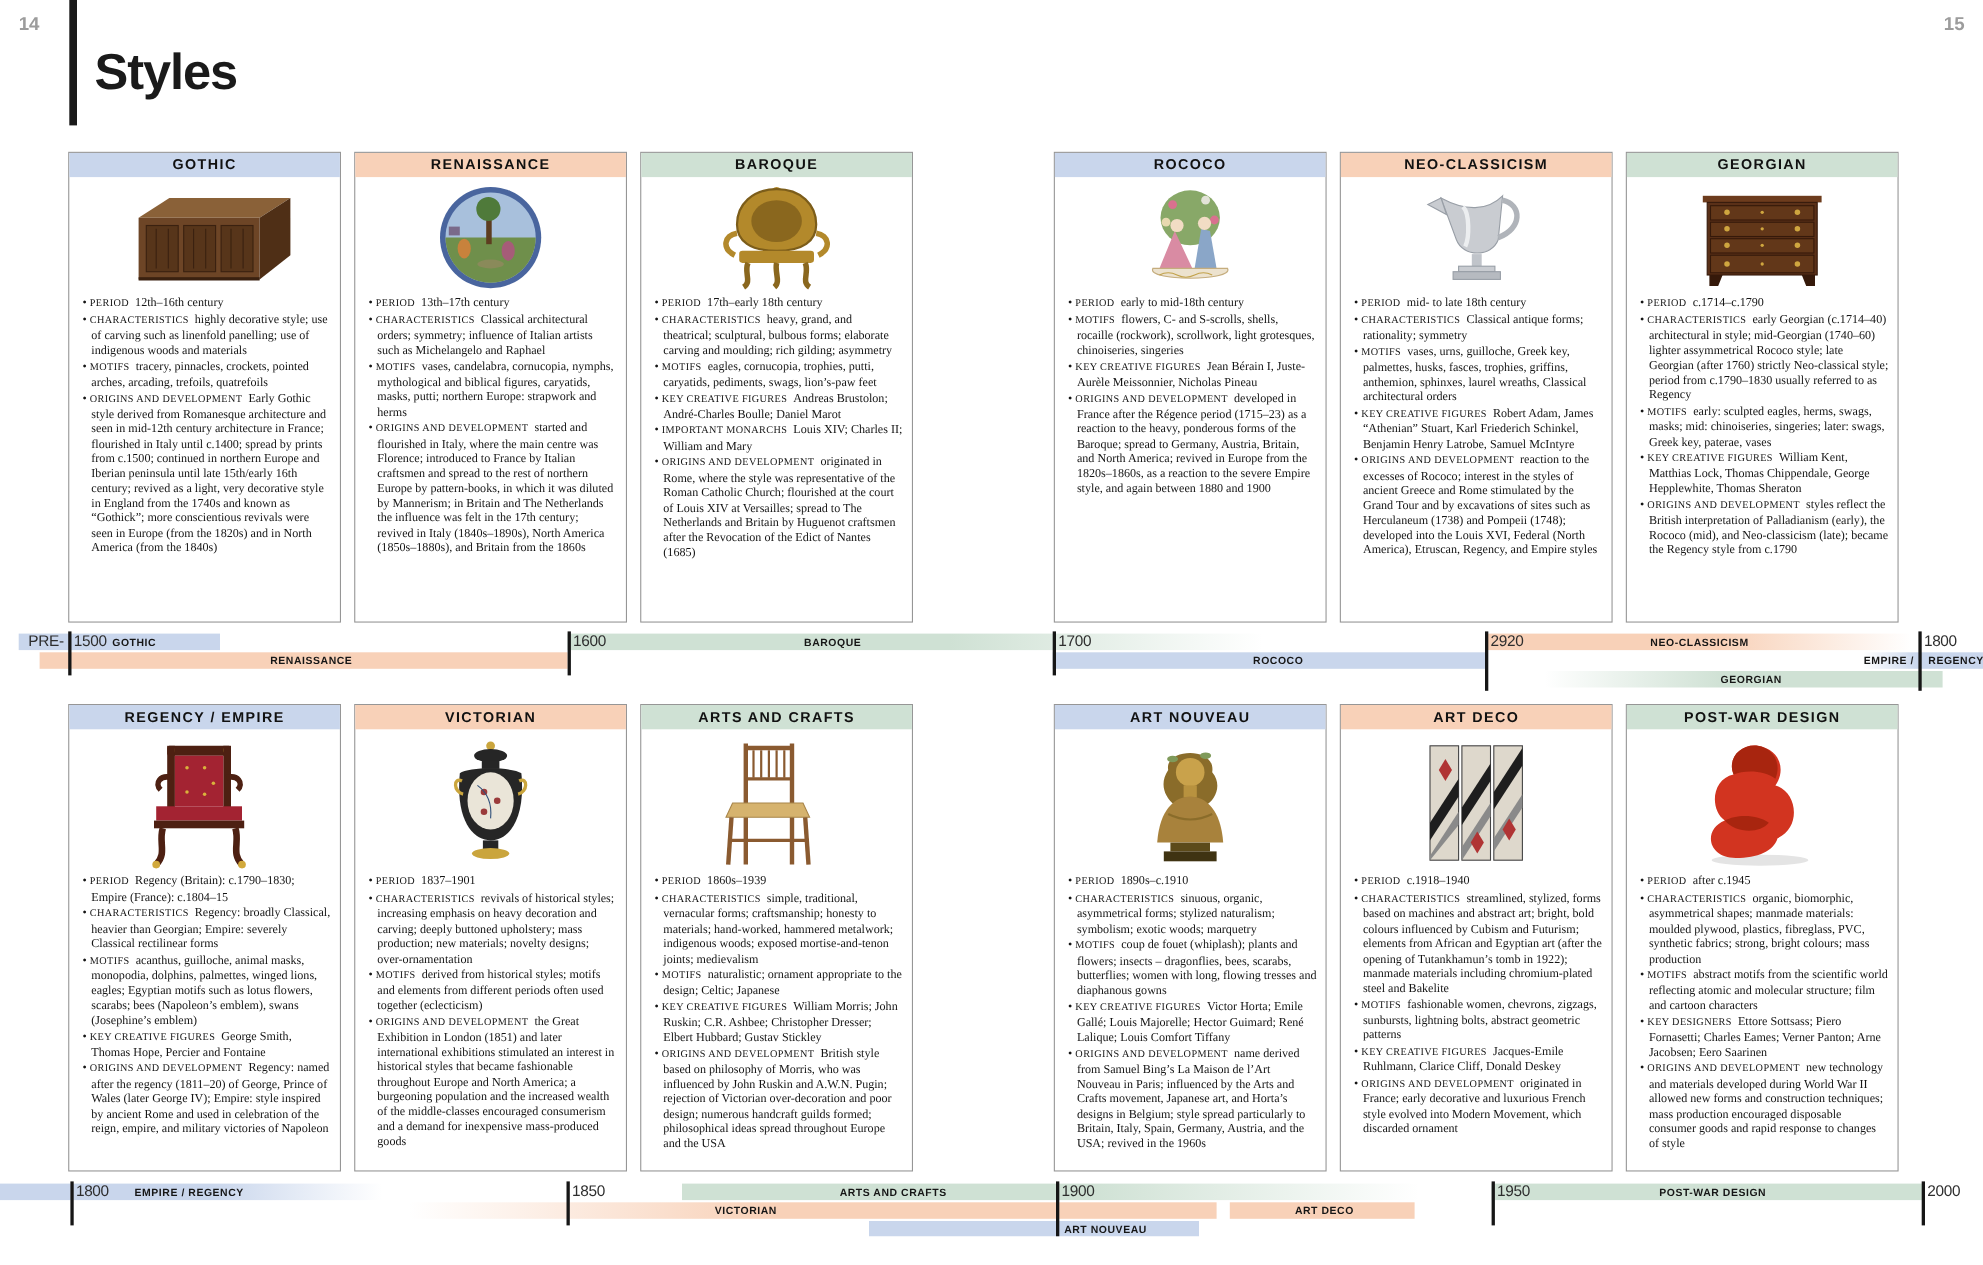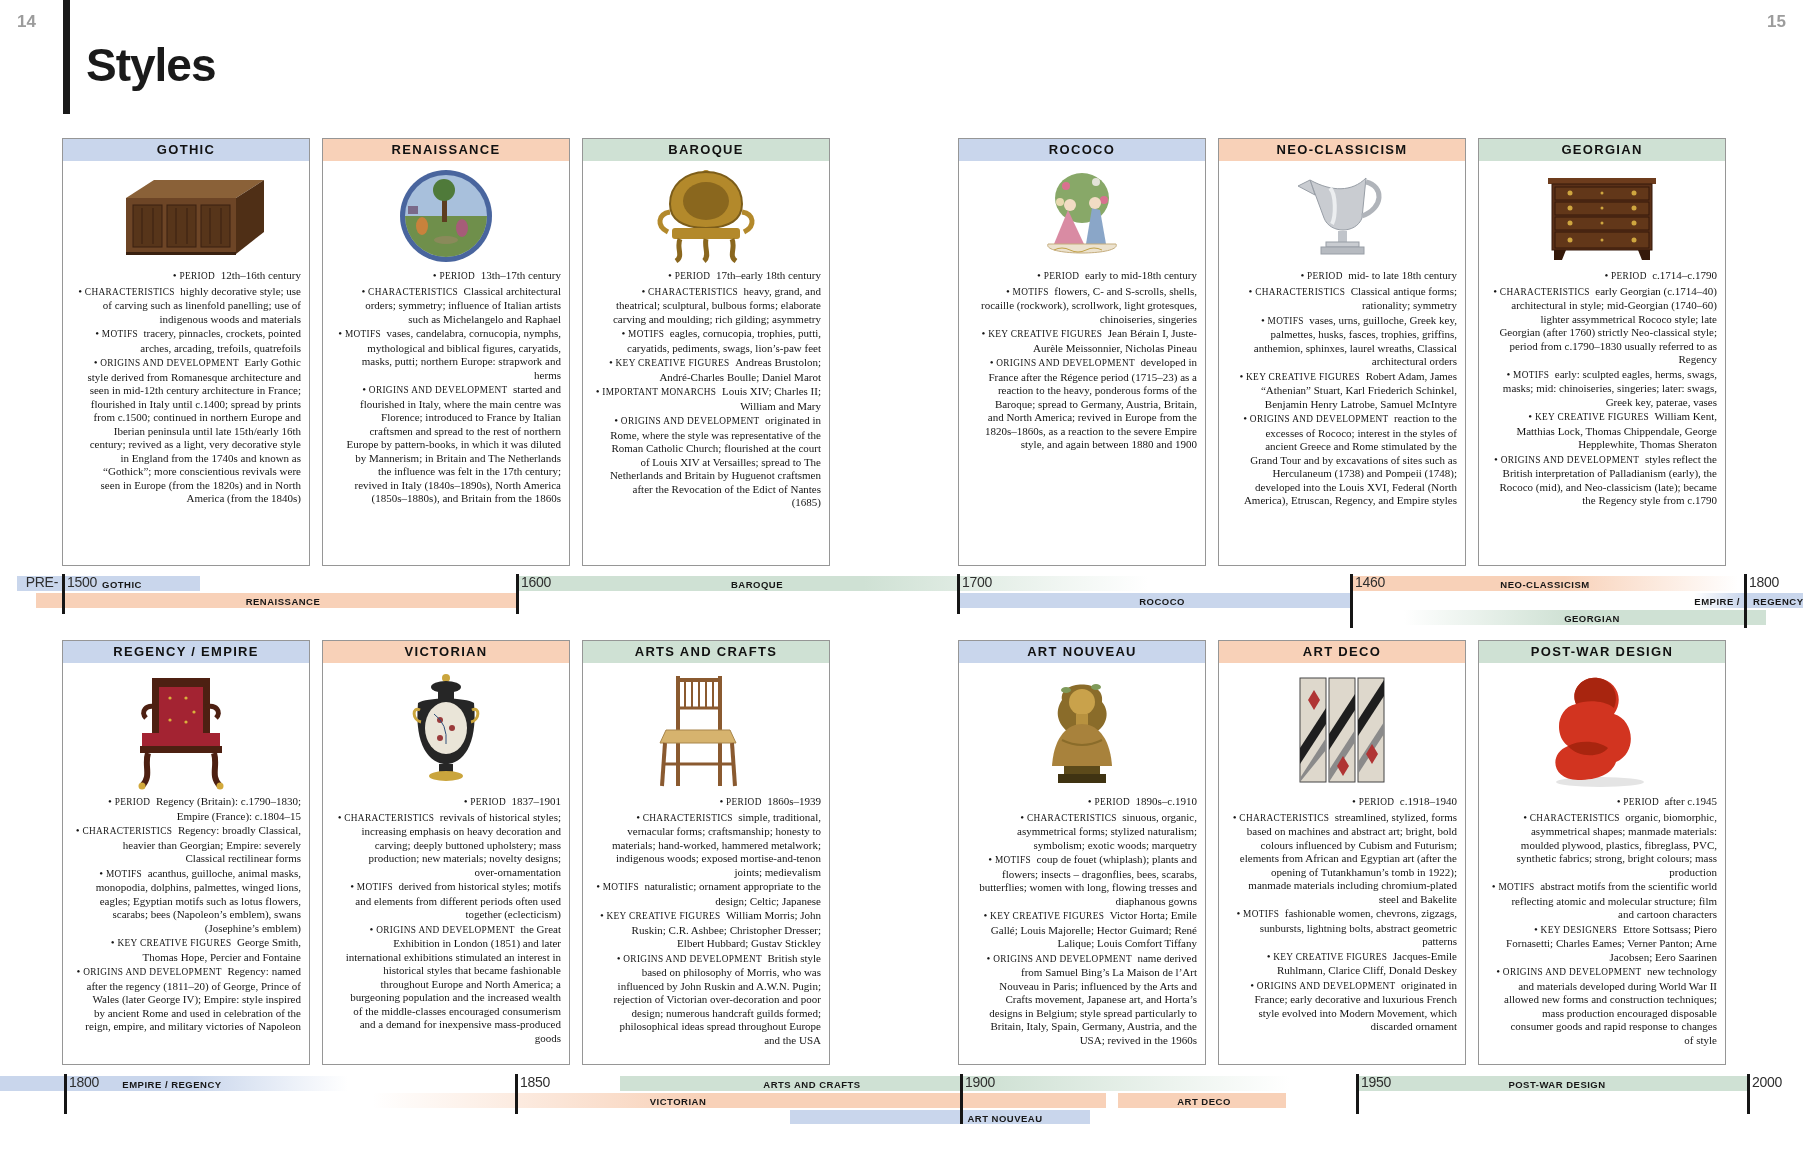--- a/index.html
+++ b/index.html
@@ -13,21 +13,21 @@
                 letter-spacing:-1px;color:#1a1a1a;}
   
   .card{position:absolute;width:248px;background:#fff;border:1px solid #969696;box-sizing:border-box;overflow:hidden;}
   .r1{top:138px;height:428px;} .r2{top:640px;height:425px;}
   .p1{left:62px;} .p2{left:322px;} .p3{left:582px;}
   .p4{left:958px;} .p5{left:1218px;} .p6{left:1478px;}
   .card-header{height:23px;margin:-1px -1px 0 -1px;display:flex;align-items:center;justify-content:center;
                font:bold 13px "Liberation Sans",sans-serif;letter-spacing:1.3px;color:#111;}
   .fig{display:flex;align-items:flex-end;justify-content:center;height:100px;padding-top:3px;}
   .r2 .fig{height:124px;}
-  ul.bullets{margin:5px 0 0;padding:0 8px 0 12px;list-style:none;font-size:11px;line-height:13.5px;text-align:right;}
+  ul.bullets{margin:5px 0 0;padding:0 8px 0 12px;list-style:none;font-size:11px;line-height:13.5px;}
   ul.bullets li{padding-left:8px;text-indent:-8px;margin-bottom:1px;}
   ul.bullets li::before{content:"• ";}
   .blabel{font-size:9.3px;letter-spacing:.35px;}
   
   .timeline{position:absolute;left:0;width:1803px;height:58px;}
   #tl-top{top:576px;} #tl-bottom{top:1076px;}
   .tlbar{position:absolute;height:15px;}
   .rw1{top:0;} .rw2{top:17px;} .rw3{top:34px;}
   .tick{position:absolute;top:-2px;width:3px;background:#161616;}
   .tlyear{position:absolute;top:-2px;font:14px "Liberation Sans",sans-serif;color:#2e2e2e;
@@ -384,21 +384,21 @@
       <div class="tlbar rw2" style="left: 1694px; width: 109px; background: linear-gradient(to left, rgb(201, 214, 236) 55%, rgba(255, 255, 255, 0) 100%);"></div>
       <div class="tlbar rw3" style="left: 1404px; width: 362px; background: linear-gradient(to left, rgb(207, 225, 212) 55%, rgba(255, 255, 255, 0) 100%);"></div>
       <span class="tlname nrw3" style="left: 1592px;">GEORGIAN</span>
       <div class="tick" style="left: 62px; height: 40px; background: rgb(22, 22, 22);"></div>
       <span class="tlyear" style="left: 67px;">1500</span>
       <div class="tick" style="left: 516px; height: 40px; background: rgb(22, 22, 22);"></div>
       <span class="tlyear" style="left: 521px;">1600</span>
       <div class="tick" style="left: 957px; height: 40px; background: rgb(22, 22, 22);"></div>
       <span class="tlyear" style="left: 962px;">1700</span>
       <div class="tick" style="left: 1350px; height: 54px; background: rgb(22, 22, 22);"></div>
-      <span class="tlyear" style="left: 1355px;">1460</span>
+      <span class="tlyear" style="left: 1355px;">2920</span>
       <div class="tick" style="left: 1744px; height: 54px; background: rgb(22, 22, 22);"></div>
       <span class="tlyear" style="left: 1749px;">1800</span>
       <span class="tlyear anchor-end" style="top: -2px; left: 58px;">PRE-</span>
       <span class="tlname nrw2 anchor-end" style="left: 1740px;">EMPIRE /</span>
       <span class="tlname nrw2 anchor-start" style="left: 1753px;">REGENCY</span>
     </div>
   <div class="timeline" id="tl-bottom">
       <div class="tlbar rw1" style="left: 0px; width: 348px; background: linear-gradient(to right, rgb(201, 214, 236) 55%, rgba(255, 255, 255, 0) 100%);"></div>
       <span class="tlname nrw1" style="left: 172px;">EMPIRE / REGENCY</span>
       <div class="tlbar rw1" style="left: 620px; width: 670px; background: linear-gradient(to right, rgb(207, 225, 212) 55%, rgba(255, 255, 255, 0) 100%);"></div>

